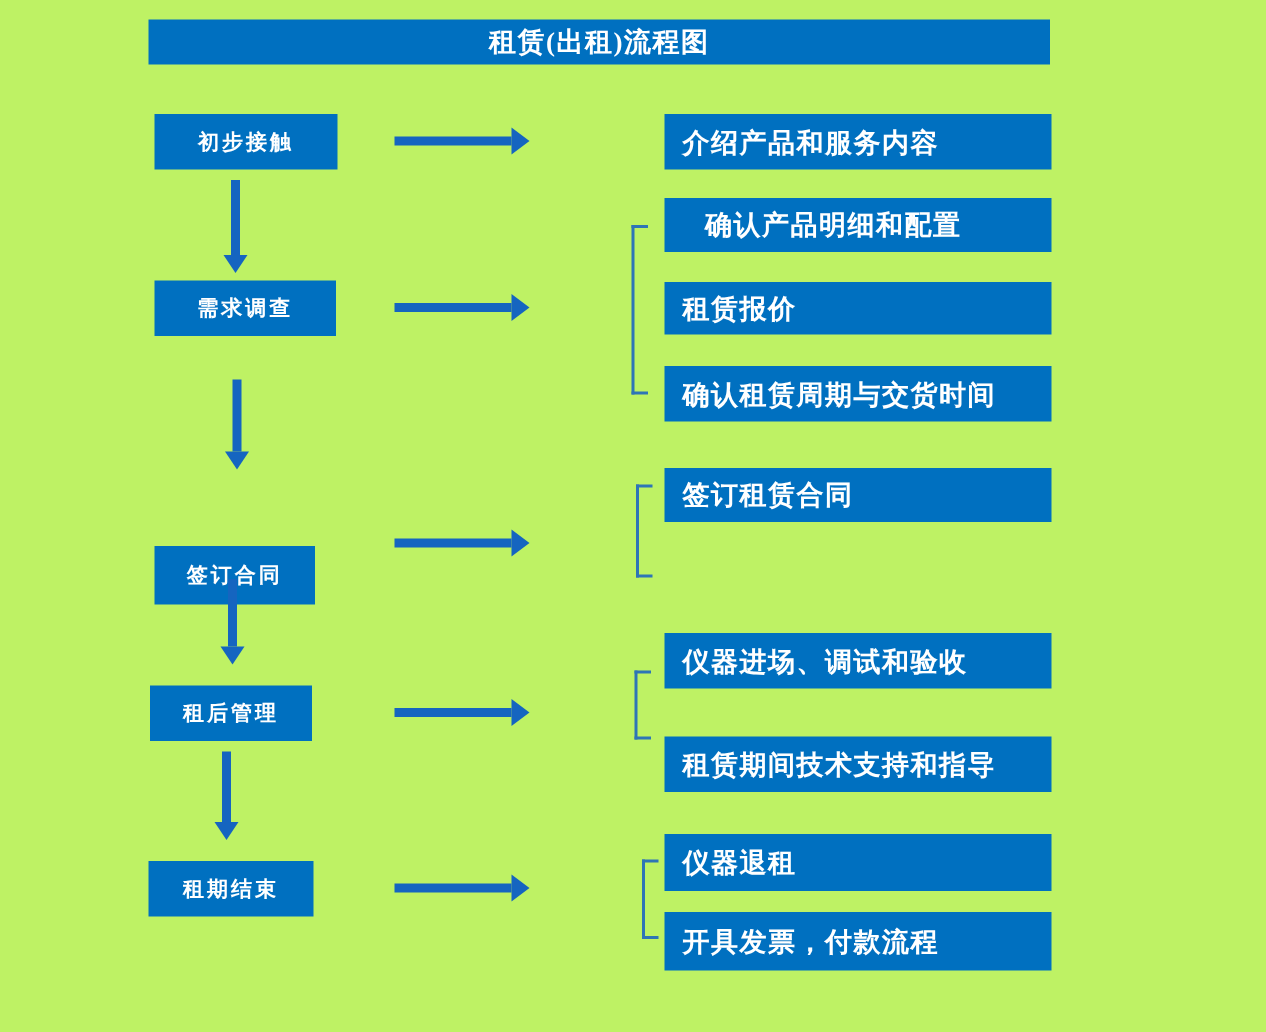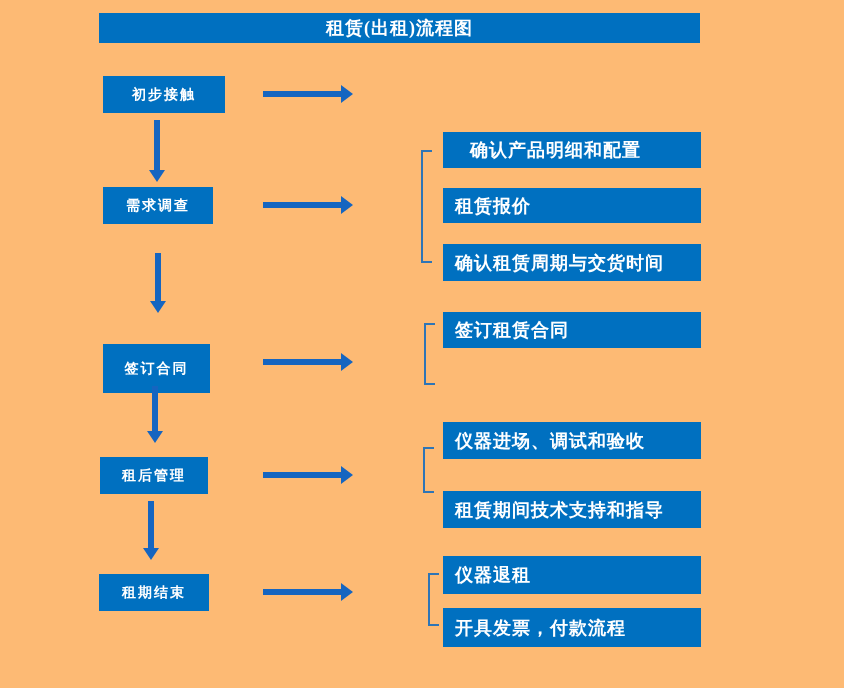--- a/index.html
+++ b/index.html
@@ -9,21 +9,21 @@
   }
   * { margin: 0; padding: 0; box-sizing: border-box; }
   body {
     background: #ffffff;
     font-family: "Liberation Serif", "DejaVu Serif", serif;
   }
   .canvas {
     position: relative;
     width: 844px;
     height: 688px;
-    background: #fdba74;
+    background: #bef264;
     overflow: hidden;
   }
   .title-bar {
     position: absolute;
     left: 99px; top: 13px; width: 601px; height: 30px;
     background: var(--box);
     color: #ffffff;
     font-weight: bold;
     font-size: 18px;
     display: flex; align-items: center; justify-content: center;
@@ -82,22 +82,22 @@
   }
 </style>
 </head>
 <body>
 
 <div class="canvas">
 
   <div class="title-bar">租赁(出租)流程图</div>
 
   <div class="step-box" style="left:103px; top:76px;  width:122px; height:37px;">初步接触</div>
-  <div class="step-box" style="left:103px; top:187px; width:110px; height:37px;">需求调查</div>
-  <div class="step-box" style="left:103px; top:344px; width:107px; height:49px;">签订合同</div>
+  <div class="step-box" style="left:103px; top:187px; width:121px; height:37px;">需求调查</div>
+  <div class="step-box" style="left:103px; top:364px; width:107px; height:39px;">签订合同</div>
   <div class="step-box" style="left:100px; top:457px; width:108px; height:37px;">租后管理</div>
   <div class="step-box" style="left:99px;  top:574px; width:110px; height:37px;">租期结束</div>
 
   <div class="varrow" style="left:149px; top:120px; height:62px;">
     <span class="shaft" style="height:50px;"></span>
     <span class="head"></span>
   </div>
   <div class="varrow" style="left:150px; top:253px; height:60px;">
     <span class="shaft" style="height:48px;"></span>
     <span class="head"></span>
@@ -130,20 +130,21 @@
   <div class="harrow" style="left:263px; top:583px;">
     <span class="shaft"></span>
     <span class="head"></span>
   </div>
 
   <div class="bracket" style="left:421px; top:150px; height:113px;"></div>
   <div class="bracket" style="left:424px; top:323px; height:62px;"></div>
   <div class="bracket" style="left:423px; top:447px; height:46px;"></div>
   <div class="bracket" style="left:428px; top:573px; height:53px;"></div>
 
+  <div class="detail-box" style="top:76px;  height:37px;">介绍产品和服务内容</div>
 
   <div class="detail-box" style="top:132px; height:36px;padding-left:27px;">确认产品明细和配置</div>
   <div class="detail-box" style="top:188px; height:35px;">租赁报价</div>
   <div class="detail-box" style="top:244px; height:37px;">确认租赁周期与交货时间</div>
 
   <div class="detail-box" style="top:312px; height:36px;">签订租赁合同</div>
 
   <div class="detail-box" style="top:491px; height:37px;">租赁期间技术支持和指导</div>
   <div class="detail-box" style="top:422px; height:37px;">仪器进场、调试和验收</div>
 

